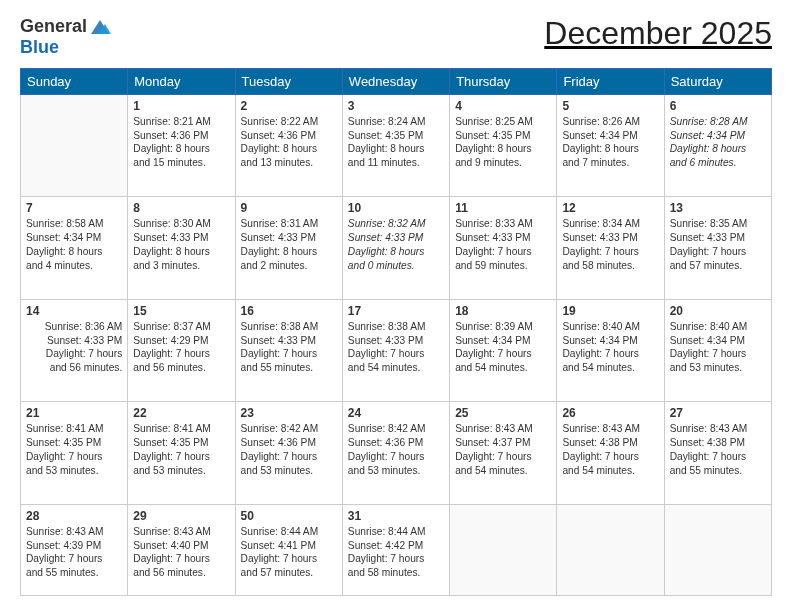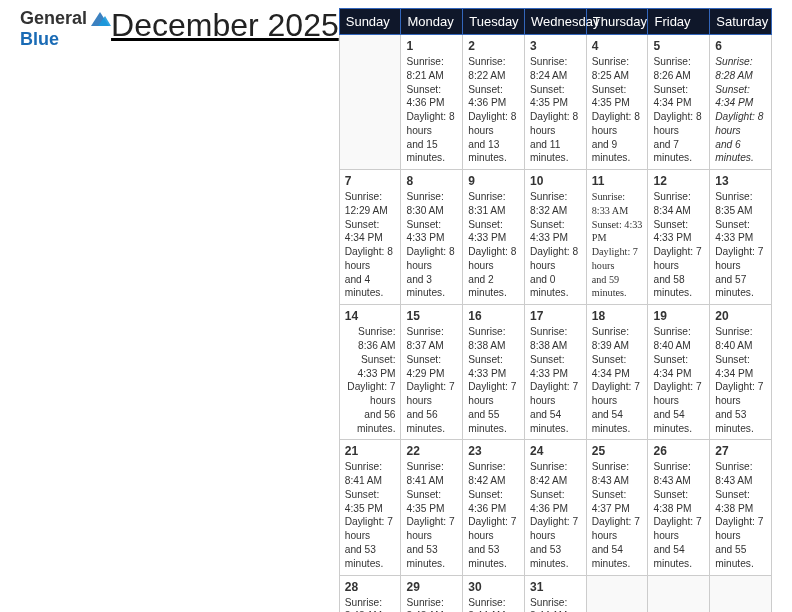--- a/index.html
+++ b/index.html
@@ -6,23 +6,23 @@
     body {
       width: 792px;
       height: 612px;
       background: #fff;
       font-family: Arial, sans-serif;
       overflow: hidden;
     }
     .page {
       width: 792px;
       height: 608px;
-      padding: 8px 20px 12px 20px;
+      padding: 16px 20px 12px 20px;
       display: flex;
-      flex-direction: row;
+      flex-direction: column;
     }
     .header {
       display: flex;
       justify-content: space-between;
       align-items: flex-start;
       margin-bottom: 10px;
     }
     .logo {
       display: flex;
       align-items: center;
@@ -55,21 +55,21 @@
       margin-top: 2px;
     }
     .calendar {
       flex: 1;
       border: 1px solid #ccc;
       border-collapse: collapse;
       width: 100%;
       table-layout: fixed;
     }
     .calendar th {
-      background: #0f172a;
+      background: #0369a1;
       color: #fff;
       text-align: left;
       padding: 5px 6px;
       font-size: 13px;
       font-weight: normal;
       border: 1px solid #3366bb;
     }
     .calendar td {
       vertical-align: top;
       padding: 4px 5px;
@@ -174,49 +174,49 @@
             <span class="day-num">6</span>
             <div class="day-info" style="white-space: pre-line; font-style: italic;">Sunrise: 8:28 AM
 Sunset: 4:34 PM
 Daylight: 8 hours
 and 6 minutes.</div>
           </td>
         </tr>
         <tr>
           <td>
             <span class="day-num">7</span>
-            <div class="day-info" style="white-space: pre-line;">Sunrise: 12:29 AM
+            <div class="day-info" style="white-space: pre-line;">Sunrise: 8:58 AM
 Sunset: 4:34 PM
 Daylight: 8 hours
 and 4 minutes.</div>
           </td>
           <td>
             <span class="day-num">8</span>
             <div class="day-info" style="white-space: pre-line;">Sunrise: 8:30 AM
 Sunset: 4:33 PM
 Daylight: 8 hours
 and 3 minutes.</div>
           </td>
           <td>
             <span class="day-num">9</span>
             <div class="day-info" style="white-space: pre-line;">Sunrise: 8:31 AM
 Sunset: 4:33 PM
 Daylight: 8 hours
 and 2 minutes.</div>
           </td>
           <td>
             <span class="day-num">10</span>
-            <div class="day-info" style="white-space: pre-line;">Sunrise: 8:32 AM
+            <div class="day-info" style="white-space: pre-line; font-style: italic;">Sunrise: 8:32 AM
 Sunset: 4:33 PM
 Daylight: 8 hours
 and 0 minutes.</div>
           </td>
           <td>
             <span class="day-num">11</span>
-            <div class="day-info" style="white-space: pre-line; font-family: Liberation Serif, serif;">Sunrise: 8:33 AM
+            <div class="day-info" style="white-space: pre-line;">Sunrise: 8:33 AM
 Sunset: 4:33 PM
 Daylight: 7 hours
 and 59 minutes.</div>
           </td>
           <td>
             <span class="day-num">12</span>
             <div class="day-info" style="white-space: pre-line;">Sunrise: 8:34 AM
 Sunset: 4:33 PM
 Daylight: 7 hours
 and 58 minutes.</div>
@@ -340,21 +340,21 @@
 and 55 minutes.</div>
           </td>
           <td>
             <span class="day-num">29</span>
             <div class="day-info" style="white-space: pre-line;">Sunrise: 8:43 AM
 Sunset: 4:40 PM
 Daylight: 7 hours
 and 56 minutes.</div>
           </td>
           <td>
-            <span class="day-num">30</span>
+            <span class="day-num">50</span>
             <div class="day-info" style="white-space: pre-line;">Sunrise: 8:44 AM
 Sunset: 4:41 PM
 Daylight: 7 hours
 and 57 minutes.</div>
           </td>
           <td>
             <span class="day-num">31</span>
             <div class="day-info" style="white-space: pre-line;">Sunrise: 8:44 AM
 Sunset: 4:42 PM
 Daylight: 7 hours

